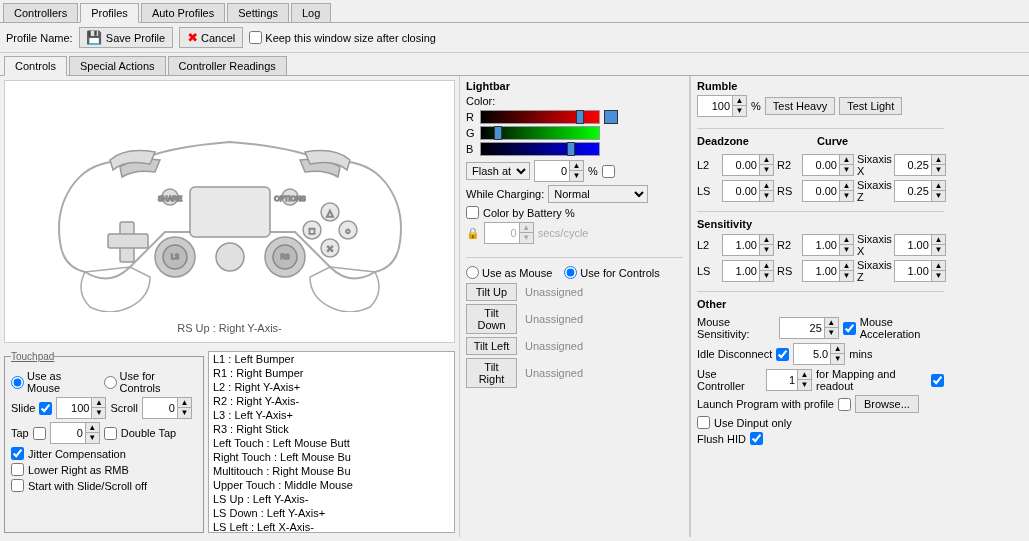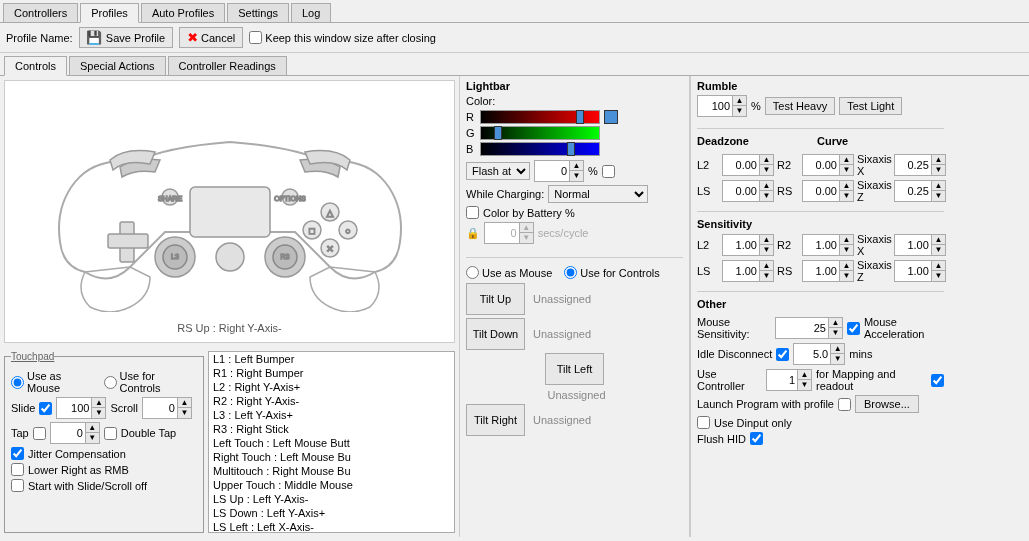--- a/index.html
+++ b/index.html
@@ -56,21 +56,21 @@
     .b-slider { background: linear-gradient(to right, #000, #0000ff); }
 
     .flash-row { display: flex; align-items: center; }
     .select-sm { font-size: 11px; padding: 1px; border: 1px solid #aaa; }
     .charging-row { display: flex; align-items: center; gap: 4px; }
     .select-wide { font-size: 11px; padding: 1px; border: 1px solid #aaa; width: 100px; }
     .battery-row { display: flex; align-items: center; gap: 4px; }
     .secs-row { display: flex; align-items: center; gap: 4px; color: #888; }
     .gyro-radios { display: flex; gap: 12px; margin-bottom: 4px; }
     .gyro-btn-row { display: flex; gap: 4px; align-items: center; }
-    .gyro-btn { width: 59px; padding: 9px 4px; border: 1px solid #aaa; background: #e8e8e8; font-size: 11px; cursor: pointer; text-align: center; }
+    .gyro-btn { width: 51px; padding: 2px 4px; border: 1px solid #aaa; background: #e8e8e8; font-size: 11px; cursor: pointer; text-align: center; }
     .unassigned { color: #888; font-size: 11px; padding-left: 4px; }
 
     
     .far-right { width: 260px; border-left: 1px solid #ccc; padding: 4px 6px; display: flex; flex-direction: column; gap: 4px; }
     .rumble-row { display: flex; align-items: center; gap: 4px; }
     .other-section { display: flex; flex-direction: column; gap: 3px; }
     .other-row { display: flex; align-items: center; gap: 4px; font-size: 11px; }
     .launch-row { display: flex; align-items: center; gap: 4px; font-size: 11px; }
     .browse-btn { padding: 2px 8px; border: 1px solid #aaa; background: #e8e8e8; font-size: 11px; cursor: pointer; }
 
@@ -336,21 +336,21 @@
         </label>
       </div>
       <div class="gyro-btn-row">
         <button class="gyro-btn">Tilt Up</button>
         <span class="unassigned">Unassigned</span>
       </div>
       <div class="gyro-btn-row" style="margin-top:3px;">
         <button class="gyro-btn">Tilt Down</button>
         <span class="unassigned">Unassigned</span>
       </div>
-      <div class="gyro-btn-row" style="margin-top:3px;flex-direction:column;">
+      <div class="gyro-btn-row" style="margin-top:3px;">
         <button class="gyro-btn">Tilt Left</button>
         <span class="unassigned">Unassigned</span>
       </div>
       <div class="gyro-btn-row" style="margin-top:3px;">
         <button class="gyro-btn">Tilt Right</button>
         <span class="unassigned">Unassigned</span>
       </div>
     </div>
   </div>
 
@@ -495,21 +495,21 @@
       </div>
     </div>
 
     <hr class="divider">
 
     <div class="other-section">
       <div class="section-header">Other</div>
       <div class="other-row">
         <span>Mouse Sensitivity:</span>
         <div class="spin-control">
-          <input type="text" value="25" style="width: 52px;">
+          <input type="text" value="25" style="width: 44px;">
           <div class="arrows">
             <button>▲</button>
             <button>▼</button>
           </div>
         </div>
         <input type="checkbox" checked="" style="">
         <span>Mouse Acceleration</span>
       </div>
       <div class="other-row">
         <span>Idle Disconnect</span>

